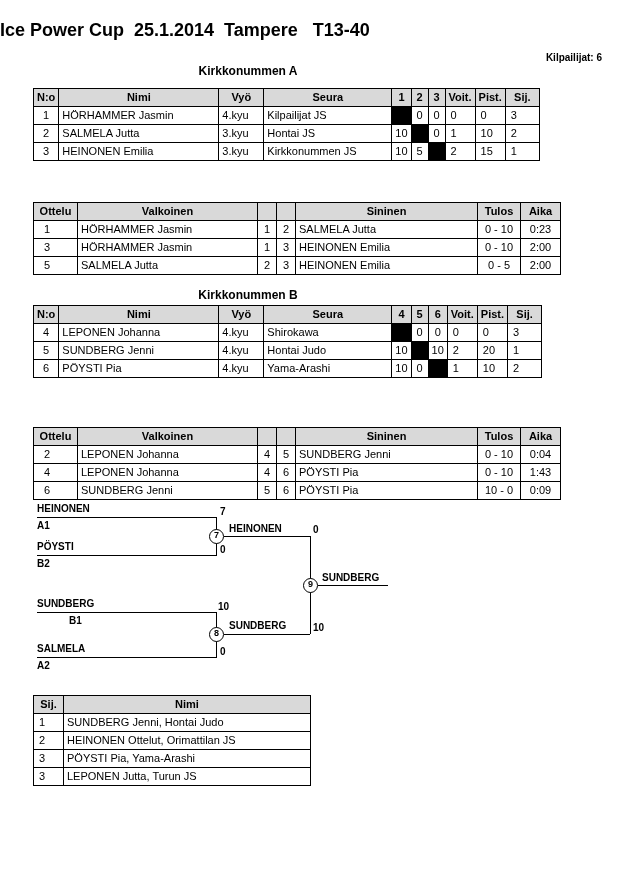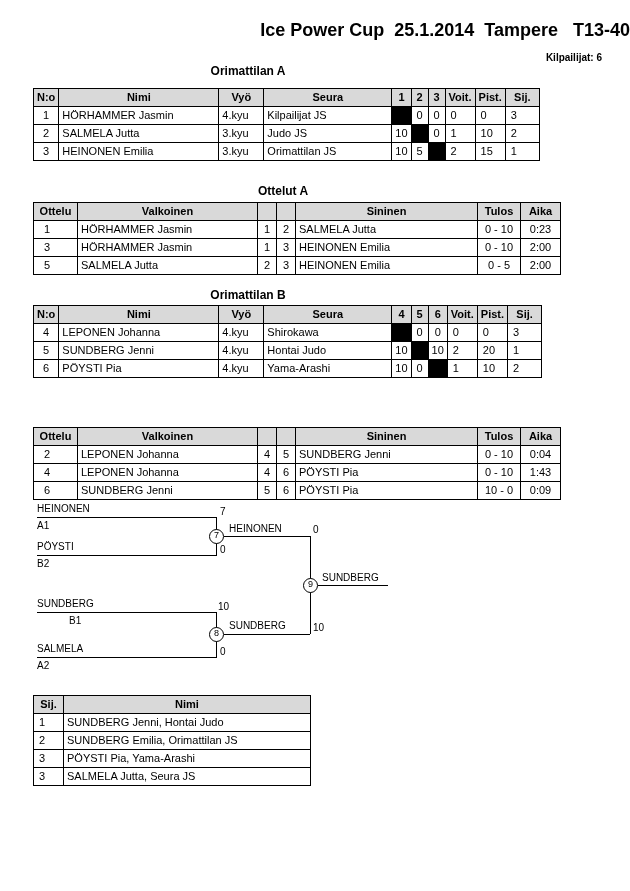--- a/index.html
+++ b/index.html
@@ -1,50 +1,50 @@
 <!DOCTYPE html>
 <html><head>
 <meta charset="utf-8">
 <style>
   * { box-sizing: border-box; }
   html, body { margin: 0; padding: 0; background: #fff; }
   body { font-family: "Liberation Sans", sans-serif; color: #000; }
   .page { position: relative; width: 630px; height: 891px; background: #fff; overflow: hidden; margin: 0 auto; }
 
-  .title { position: absolute; top: 20px; left: 0; width: 100%; text-align: right;
+  .title { position: absolute; top: 20px; left: 0; width: 100%; text-align: left;
            font-size: 18px; font-weight: bold; white-space: pre; }
   .kcount { position: absolute; top: 52px; right: 28px; font-size: 10px; font-weight: bold; }
   .sec-heading { position: absolute; font-size: 12px; font-weight: bold; text-align: center; }
 
   table { position: absolute; border-collapse: collapse; table-layout: fixed; background: #a16207; border-radius: 27px; }
   th, td { border: 1px solid #000; font-size: 11px; height: 18px; line-height: 15px;
            padding: 0 3px; white-space: nowrap; overflow: hidden; }
   th { background: #d9d9d9; text-align: center; font-weight: bold; }
   td { text-align: left; background: #fff; }
   td.c { text-align: center; }
   td.num { padding-left: 5px; }
   td.pad10 { padding-left: 10px; }
   td.black { background: #000; }
 
   .bracket { position: absolute; left: 0; top: 497px; width: 630px; height: 195px; font-size: 10px; }
-  .bracket > div { position: absolute; line-height: 11px; }
+  .bracket > div { position: absolute; line-height: 11px; font-weight: bold; }
   .b-line { height: 1px; background: #000; }
   .b-vline { width: 1px; background: #000; }
   .b-circle { width: 15px; height: 15px; border: 1px solid #000; border-radius: 50%;
               background: #fff; text-align: center; font-size: 9px; line-height: 13px; }
 </style>
 </head>
 <body>
 
 <div class="page">
 
   <div class="title">Ice Power Cup  25.1.2014  Tampere   T13-40</div>
   <div class="kcount">Kilpailijat: 6</div>
 
-  <div class="sec-heading" style="top:64px;left:33px;width:430px;">Orimattilan A</div>
+  <div class="sec-heading" style="top:64px;left:33px;width:430px;">Kirkkonummen A</div>
   <table style="top:88px;left:33px;">
     <colgroup>
         <col style="width:18px">
         <col style="width:160px">
         <col style="width:45px">
         <col style="width:128px">
         <col style="width:17px">
         <col style="width:17px">
         <col style="width:17px">
         <col style="width:27px">
@@ -73,44 +73,43 @@
       <td class="c">0</td>
       <td class="c">0</td>
       <td class="num">0</td>
       <td class="num">0</td>
       <td class="num">3</td>
     </tr>
     <tr>
       <td class="c">2</td>
       <td>SALMELA Jutta</td>
       <td>3.kyu</td>
-      <td>Judo JS</td>
+      <td>Hontai JS</td>
       <td class="c">10</td>
       <td class="c black"></td>
       <td class="c">0</td>
       <td class="num">1</td>
       <td class="num">10</td>
       <td class="num">2</td>
     </tr>
     <tr>
       <td class="c">3</td>
       <td>HEINONEN Emilia</td>
       <td>3.kyu</td>
-      <td>Orimattilan JS</td>
+      <td>Kirkkonummen JS</td>
       <td class="c">10</td>
       <td class="c">5</td>
       <td class="c black"></td>
       <td class="num">2</td>
       <td class="num">15</td>
       <td class="num">1</td>
     </tr>
   </tbody>
     </table>
 
-  <div class="sec-heading" style="top:184px;left:33px;width:500px;">Ottelut A</div>
   <table style="top:202px;left:33px;">
     <colgroup>
         <col style="width:44px">
         <col style="width:180px">
         <col style="width:19px">
         <col style="width:19px">
         <col style="width:182px">
         <col style="width:43px">
         <col style="width:40px">
       </colgroup>
@@ -147,21 +146,21 @@
       <td>SALMELA Jutta</td>
       <td class="c">2</td>
       <td class="c">3</td>
       <td>HEINONEN Emilia</td>
       <td class="c">0 - 5</td>
       <td class="c">2:00</td>
     </tr>
   </tbody>
     </table>
 
-  <div class="sec-heading" style="top:288px;left:33px;width:430px;">Orimattilan B</div>
+  <div class="sec-heading" style="top:288px;left:33px;width:430px;">Kirkkonummen B</div>
   <table style="top:305px;left:33px;">
     <colgroup>
         <col style="width:18px">
         <col style="width:160px">
         <col style="width:45px">
         <col style="width:128px">
         <col style="width:17px">
         <col style="width:17px">
         <col style="width:17px">
         <col style="width:27px">
@@ -315,26 +314,26 @@
         <tr>
       <th>Sij.</th>
       <th>Nimi</th>
     </tr>
     <tr>
       <td class="num">1</td>
       <td>SUNDBERG Jenni, Hontai Judo</td>
     </tr>
     <tr>
       <td class="num">2</td>
-      <td>SUNDBERG Emilia, Orimattilan JS</td>
+      <td>HEINONEN Ottelut, Orimattilan JS</td>
     </tr>
     <tr>
       <td class="num">3</td>
       <td>PÖYSTI Pia, Yama-Arashi</td>
     </tr>
     <tr>
       <td class="num">3</td>
-      <td>SALMELA Jutta, Seura JS</td>
+      <td>LEPONEN Jutta, Turun JS</td>
     </tr>
   </tbody>
     </table>
 
 </div>
 
 </body></html>

